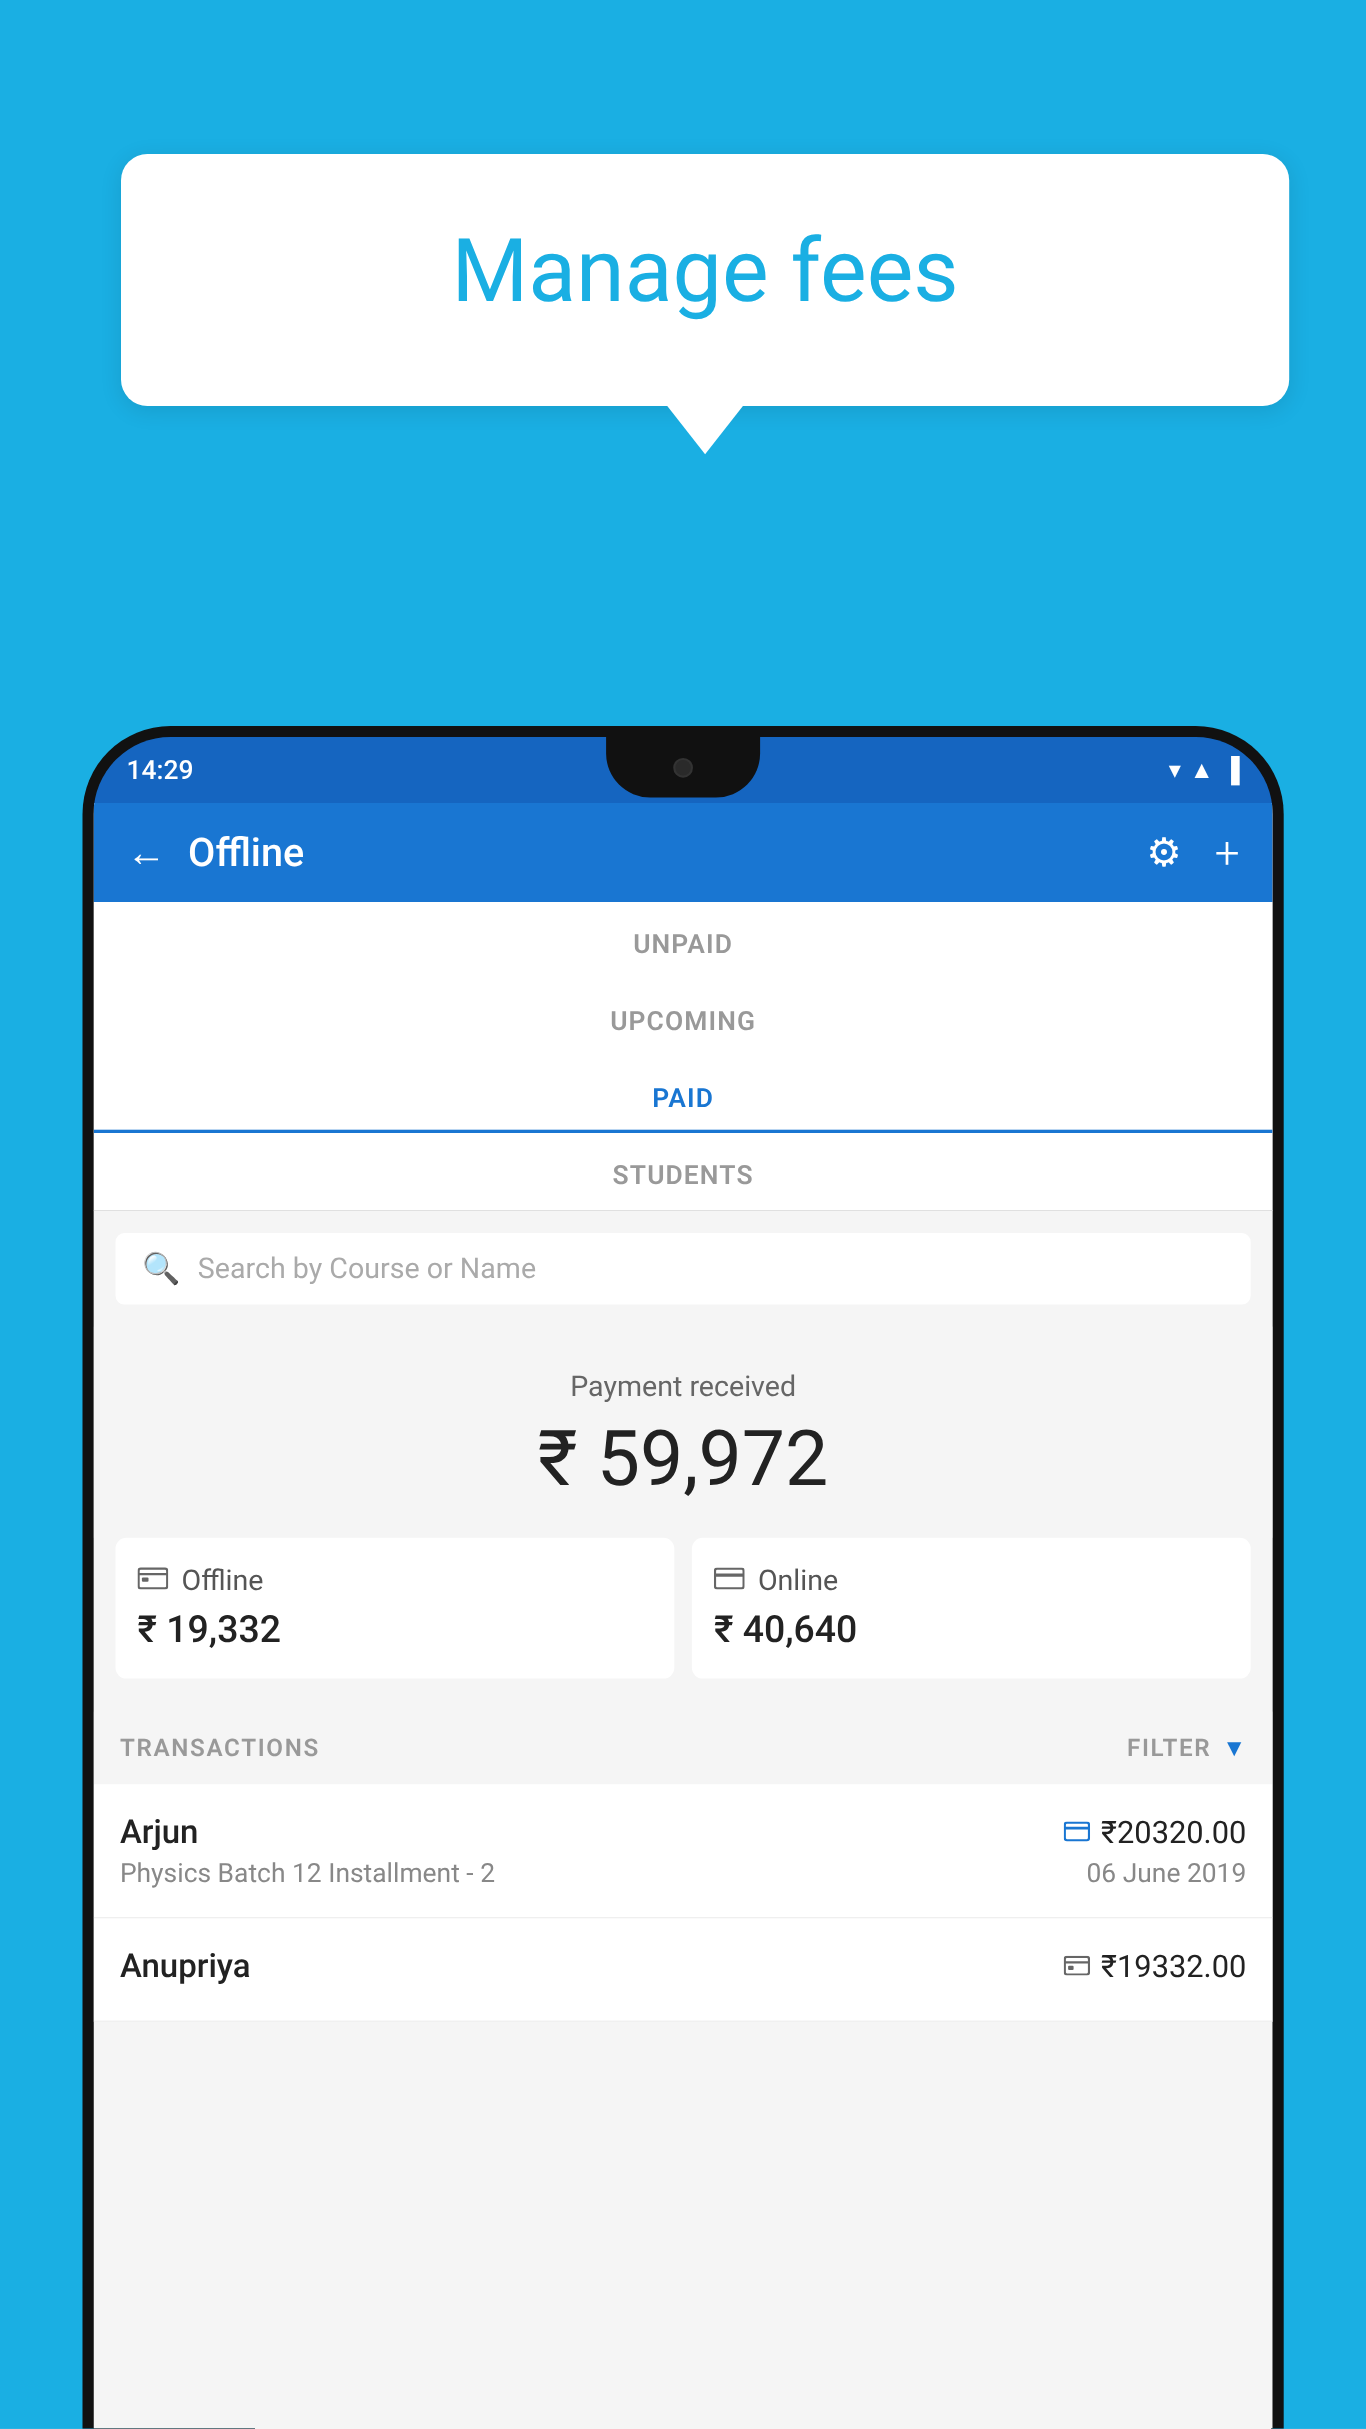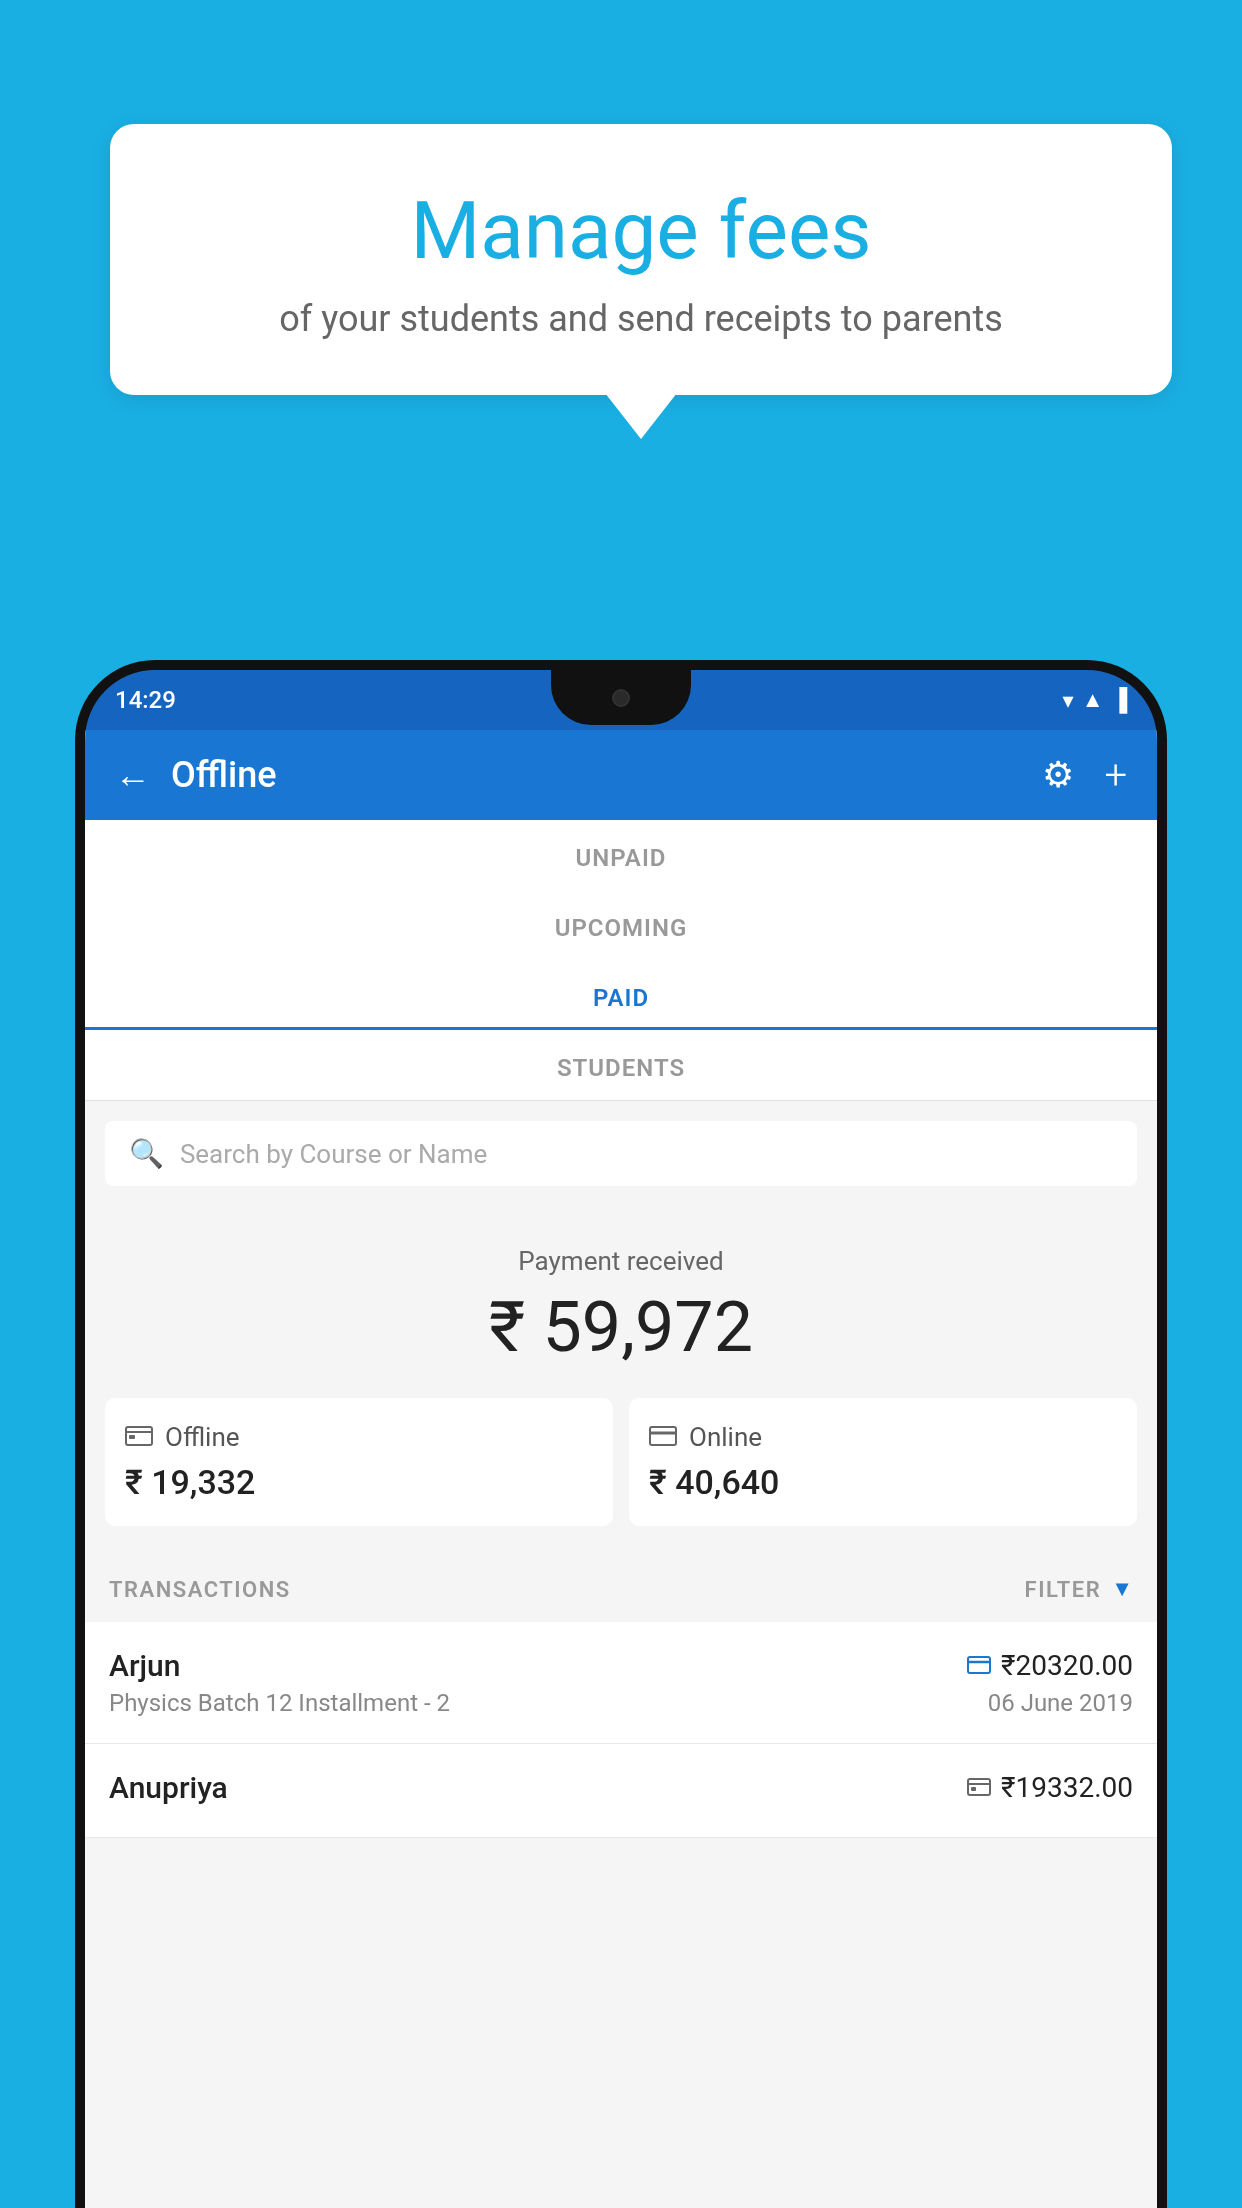--- a/index.html
+++ b/index.html
@@ -9,21 +9,21 @@
       height: 2208px;
       background-color: #1AAFE3;
       font-family: 'Roboto', Arial, sans-serif;
       overflow: hidden;
       position: relative;
     }
 
     
     .speech-bubble-container {
       position: absolute;
-      top: 124px;
+      top: 140px;
       left: 70px;
       right: 70px;
       padding-left: 40px;
     }
 
     .speech-bubble {
       background: white;
       border-radius: 24px;
       padding: 60px 50px 55px;
       text-align: center;
@@ -390,21 +390,20 @@
     }
   </style>
 </head>
 <body>
 
 <div style="position:absolute;inset:0;background:#1AAFE3;"></div>
 
 <div class="speech-bubble-container">
   <div class="speech-bubble">
     <div class="speech-bubble-title">Manage fees</div>
-    <div class="speech-bubble-subtitle">of your students and send receipts to parents</div>
   </div>
 </div>
 
 <div class="phone-frame">
   <div class="phone-inner">
 
     <div class="notch">
       <div class="notch-camera"></div>
     </div>
 

